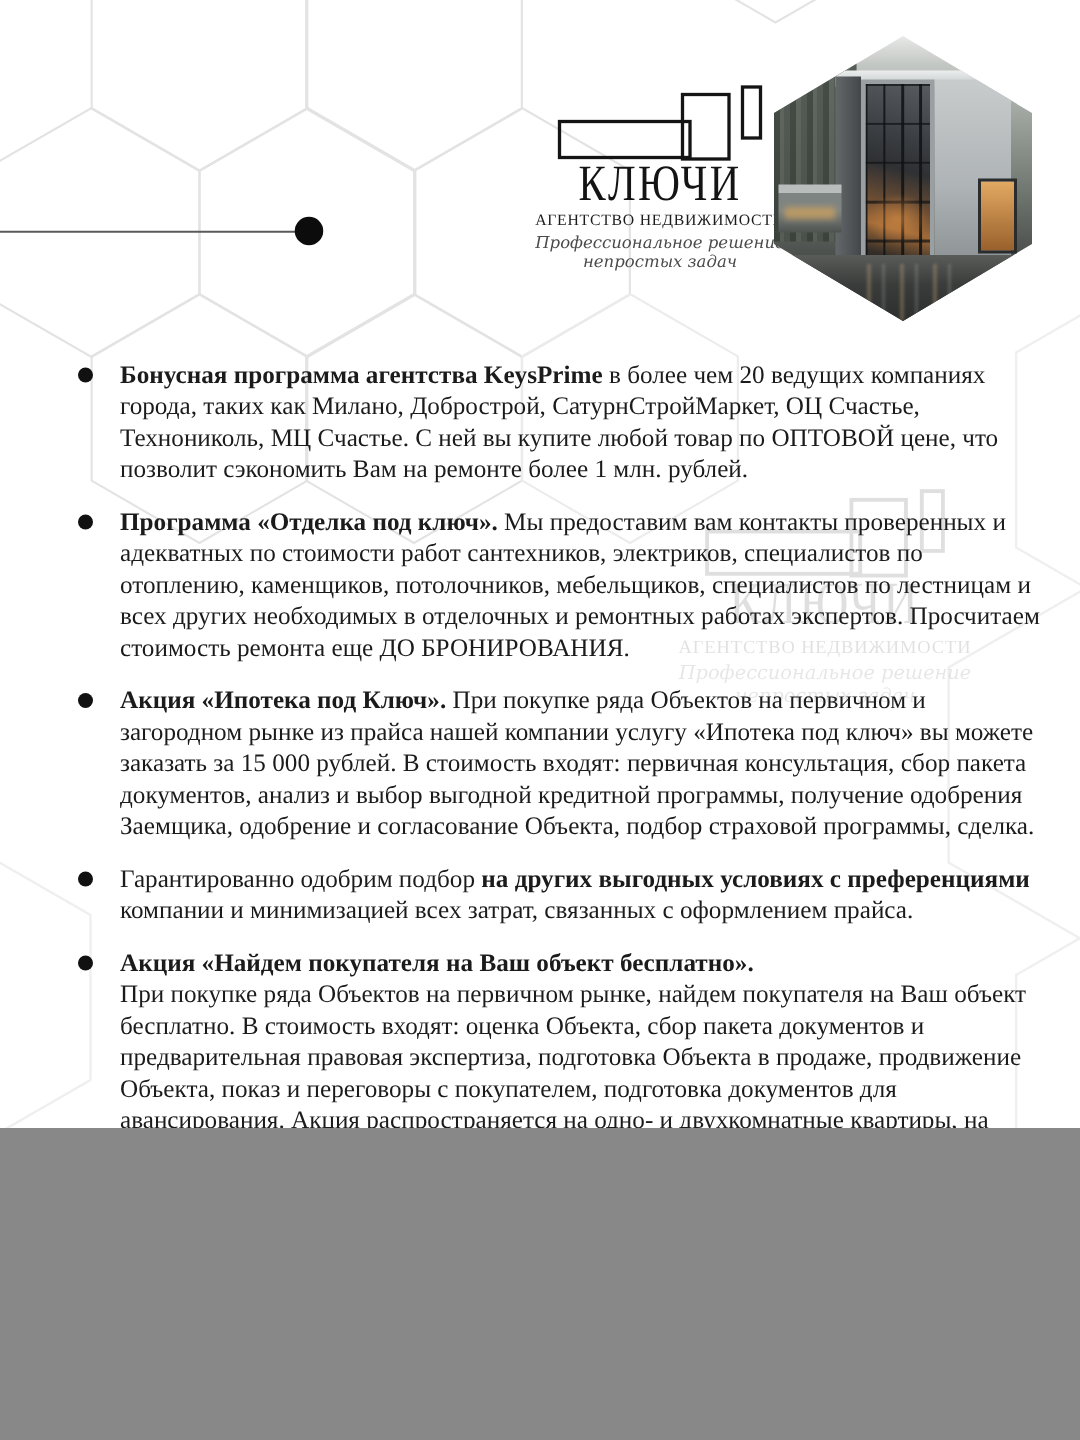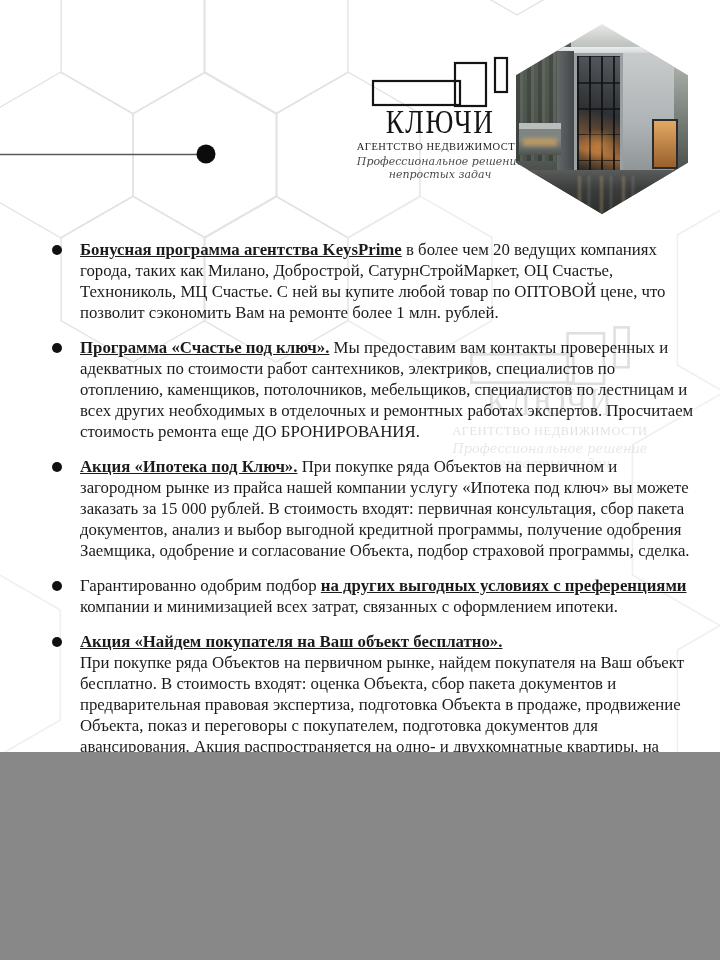--- a/index.html
+++ b/index.html
@@ -53,21 +53,21 @@
   .benefits{
     position:absolute; left:80px; top:239px; width:614px; z-index:2;
     list-style:none; margin:0; padding:0;
     font-size:16.8px; line-height:21px;
   }
   .benefits li{position:relative; margin:0 0 14px 0;}
   .benefits li::before{
     content:""; position:absolute; left:-28px; top:6px;
     width:10px; height:10px; border-radius:50%; background:#111;
   }
-  .benefits .b{font-weight:bold;text-decoration:underline;}
+  .benefits .b{font-weight:bold;}
 
   
   .banner-bg{position:absolute; left:0; top:831px; width:720px; height:129px; background:#060606; z-index:3;}
   .banner-text{
     position:absolute; left:0; top:844px; width:720px; z-index:5;
     text-align:center; color:#f7f7f7; font-weight:bold;
     font-size:19.5px; line-height:30px; letter-spacing:.2px;
   }
 
   
@@ -141,23 +141,23 @@
     <div class="p-glass"></div>
     <div class="p-annex"></div>
     <div class="p-annex-glow"></div>
     <div class="p-ground"></div>
     <div class="p-refl"></div>
     <div class="p-glow"></div>
   </div>
 
   <ul class="benefits">
       <li><span class="b">Бонусная программа агентства KeysPrime</span><span> в более чем 20 ведущих компаниях города, таких как Милано, Добрострой, СатурнСтройМаркет, ОЦ Счастье, Технониколь, МЦ Счастье. С ней вы купите любой товар по ОПТОВОЙ цене, что позволит сэкономить Вам на ремонте более 1 млн. рублей.</span></li>
-      <li><span class="b">Программа «Счастье под ключ».</span><span> Мы предоставим вам контакты проверенных и адекватных по стоимости работ сантехников, электриков, специалистов по отоплению, каменщиков, потолочников, мебельщиков, специалистов по лестницам и всех других необходимых в отделочных и ремонтных работах экспертов. Просчитаем стоимость ремонта еще ДО БРОНИРОВАНИЯ.</span></li>
+      <li><span class="b">Программа «Отделка под ключ».</span><span> Мы предоставим вам контакты проверенных и адекватных по стоимости работ сантехников, электриков, специалистов по отоплению, каменщиков, потолочников, мебельщиков, специалистов по лестницам и всех других необходимых в отделочных и ремонтных работах экспертов. Просчитаем стоимость ремонта еще ДО БРОНИРОВАНИЯ.</span></li>
       <li><span class="b">Акция «Ипотека под Ключ».</span><span> При покупке ряда Объектов на первичном и загородном рынке из прайса нашей компании услугу «Ипотека под ключ» вы можете заказать за 15 000 рублей. В стоимость входят: первичная консультация, сбор пакета документов, анализ и выбор выгодной кредитной программы, получение одобрения Заемщика, одобрение и согласование Объекта, подбор страховой программы, сделка.</span></li>
-      <li><span>Гарантированно одобрим подбор </span><span class="b">на других выгодных условиях с преференциями</span><span> компании и минимизацией всех затрат, связанных с оформлением ипотеки.</span></li>
+      <li><span>Гарантированно одобрим подбор </span><span class="b">на других выгодных условиях с преференциями</span><span> компании и минимизацией всех затрат, связанных с оформлением прайса.</span></li>
       <li><span class="b">Акция «Найдем покупателя на Ваш объект бесплатно».</span><br><span>При покупке ряда Объектов на первичном рынке, найдем покупателя на Ваш объект бесплатно. В стоимость входят: оценка Объекта, сбор пакета документов и предварительная правовая экспертиза, подготовка Объекта в продаже, продвижение Объекта, показ и переговоры с покупателем, подготовка документов для авансирования. Акция распространяется на одно- и двухкомнатные квартиры, на трехкомнатные квартиры площадью до 70 кв.м.</span></li>
     </ul>
 
   <div class="banner-bg"></div>
 
   <svg class="wm-pin" width="60" height="54" viewBox="0 0 60 54">
     <path d="M56 25 A25 25 0 1 0 12 41 L3 53 L22 47 A25 25 0 0 0 56 25 Z" fill="#2f2f2f"></path>
   </svg>
   <div class="wm-brand">циан</div>
   <div class="wm-id">ID 320538508</div>

